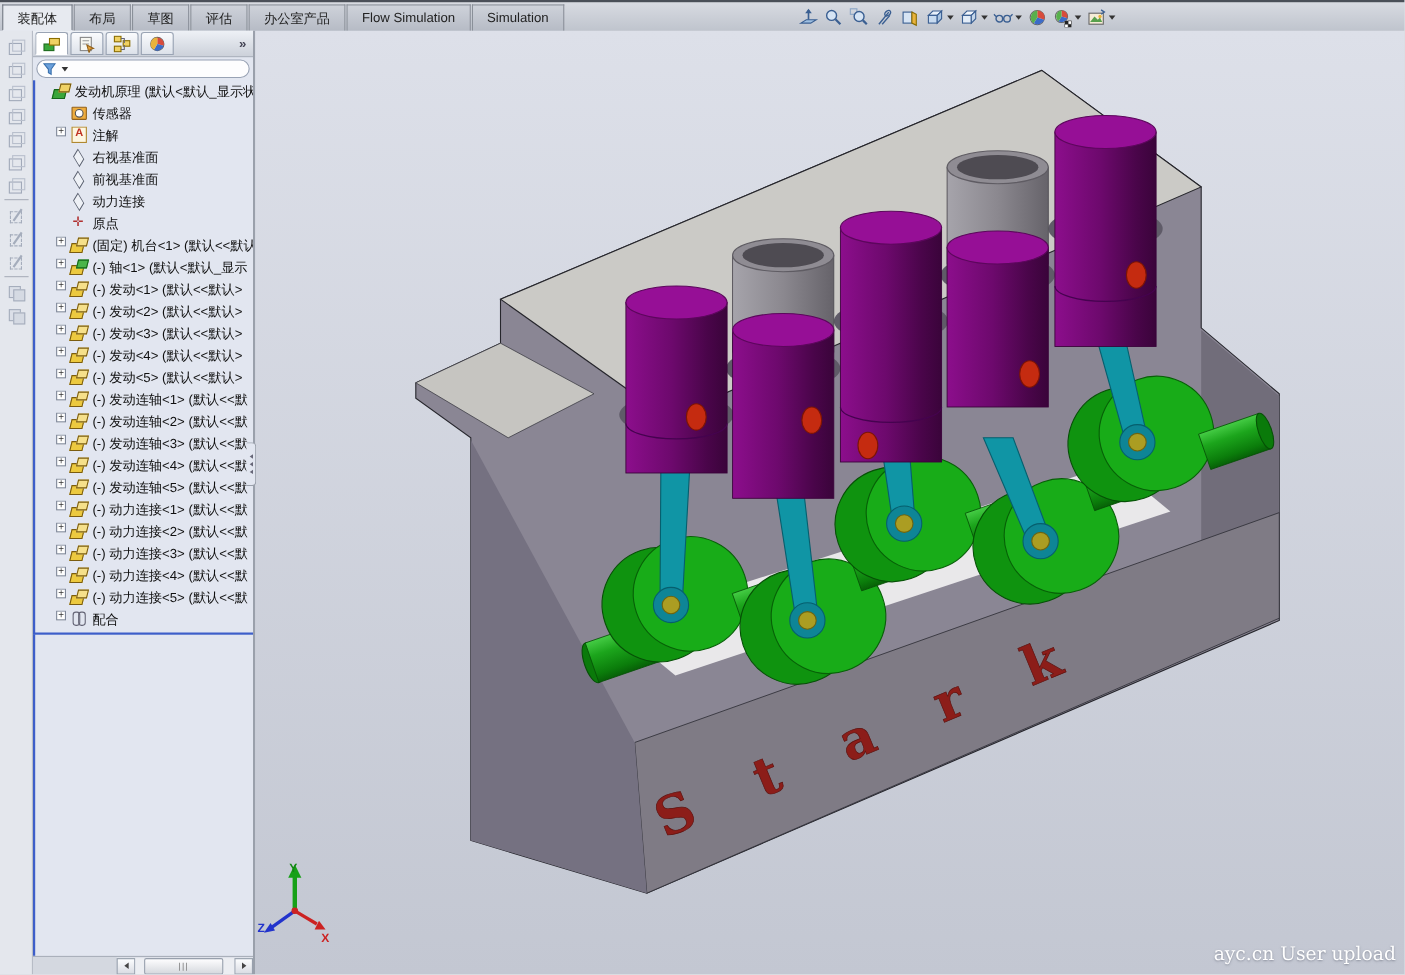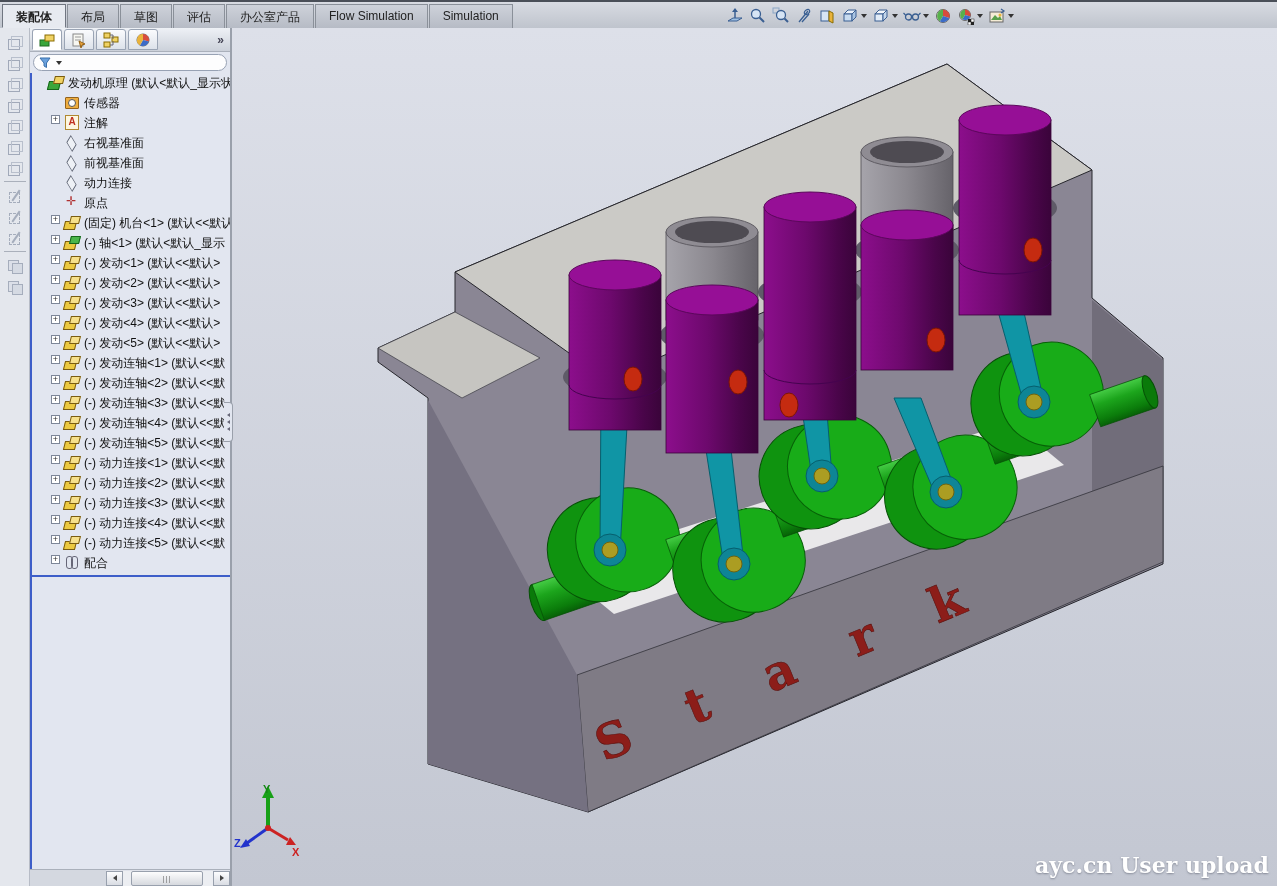--- a/index.html
+++ b/index.html
@@ -7,21 +7,21 @@
   body { font-family:"Liberation Sans", sans-serif; font-size:12px; }
   #app { position:relative; width:1277px; height:886px; background:#c6cad2; overflow:hidden; }
 
   
   #topbar { position:absolute; left:0; top:0; width:1277px; height:28px;
     background:linear-gradient(#d8dbe2,#bfc4cd); border-top:2px solid #4a4f58; }
   #tabs { position:absolute; left:2px; top:2px; display:flex; height:24px; }
   .tab { padding:4px 13px 2px; margin-right:1px; color:#222;
     background:linear-gradient(#ced2da,#b6bbc5); border:1px solid #8a9099; border-bottom:none;
     white-space:nowrap; cursor:default; }
-  .tab.active { background:#e7eaf0; font-weight:bold; border:1px solid #707681; border-bottom:1px solid #e7eaf0;text-align:right; }
+  .tab.active { background:#e7eaf0; font-weight:normal; border:1px solid #707681; border-bottom:1px solid #e7eaf0;text-align:right; }
   #hud { position:absolute; left:725px; top:3px; display:flex; align-items:center; gap:3px; }
   .hudbtn { display:flex; align-items:center; height:22px; padding:1px; }
   .hudbtn svg { display:block; }
   .caret { width:0; height:0; border-left:3px solid transparent; border-right:3px solid transparent;
     border-top:4px solid #333; margin-left:2px; }
 
   
   #rail { position:absolute; left:0; top:28px; width:30px; height:858px;
     background:#e4e7ed; border-right:1px solid #b7bcc6; }
   .cube { position:relative; display:block; width:16px; height:14px; margin:7px auto 6px; opacity:.75; }
@@ -98,21 +98,21 @@
     color:#777; font-size:8px; letter-spacing:1px; text-align:center; line-height:13px; }
   #collapse { position:absolute; left:224px; top:402px; width:9px; height:40px; background:#e2e6f0;
     border:1px solid #9aa0ab; border-left:none; border-radius:0 4px 4px 0; display:flex;
     flex-direction:column; align-items:center; justify-content:center; gap:3px; z-index:5; }
   .tinyl { width:0;height:0;border-top:2px solid transparent;border-bottom:2px solid transparent;border-right:3px solid #667; }
 
   
   #viewport { position:absolute; left:232px; top:28px; width:1045px; height:858px;
     background:linear-gradient(#dde0e9,#c3c7d2); }
   #watermark { position:absolute; right:8px; bottom:8px; color:#ffffff; font-family:"DejaVu Serif", serif;
-    font-weight:bold; font-size:22px; text-shadow:0 1px 2px rgba(90,95,110,.6); }
+    font-weight:normal; font-size:17px; text-shadow:0 1px 2px rgba(90,95,110,.6); }
 </style>
 </head>
 <body>
 
 <div id="app">
 
   <div id="topbar">
     <div id="tabs">
       <span class="tab active">装配体</span>
       <span class="tab">布局</span>

